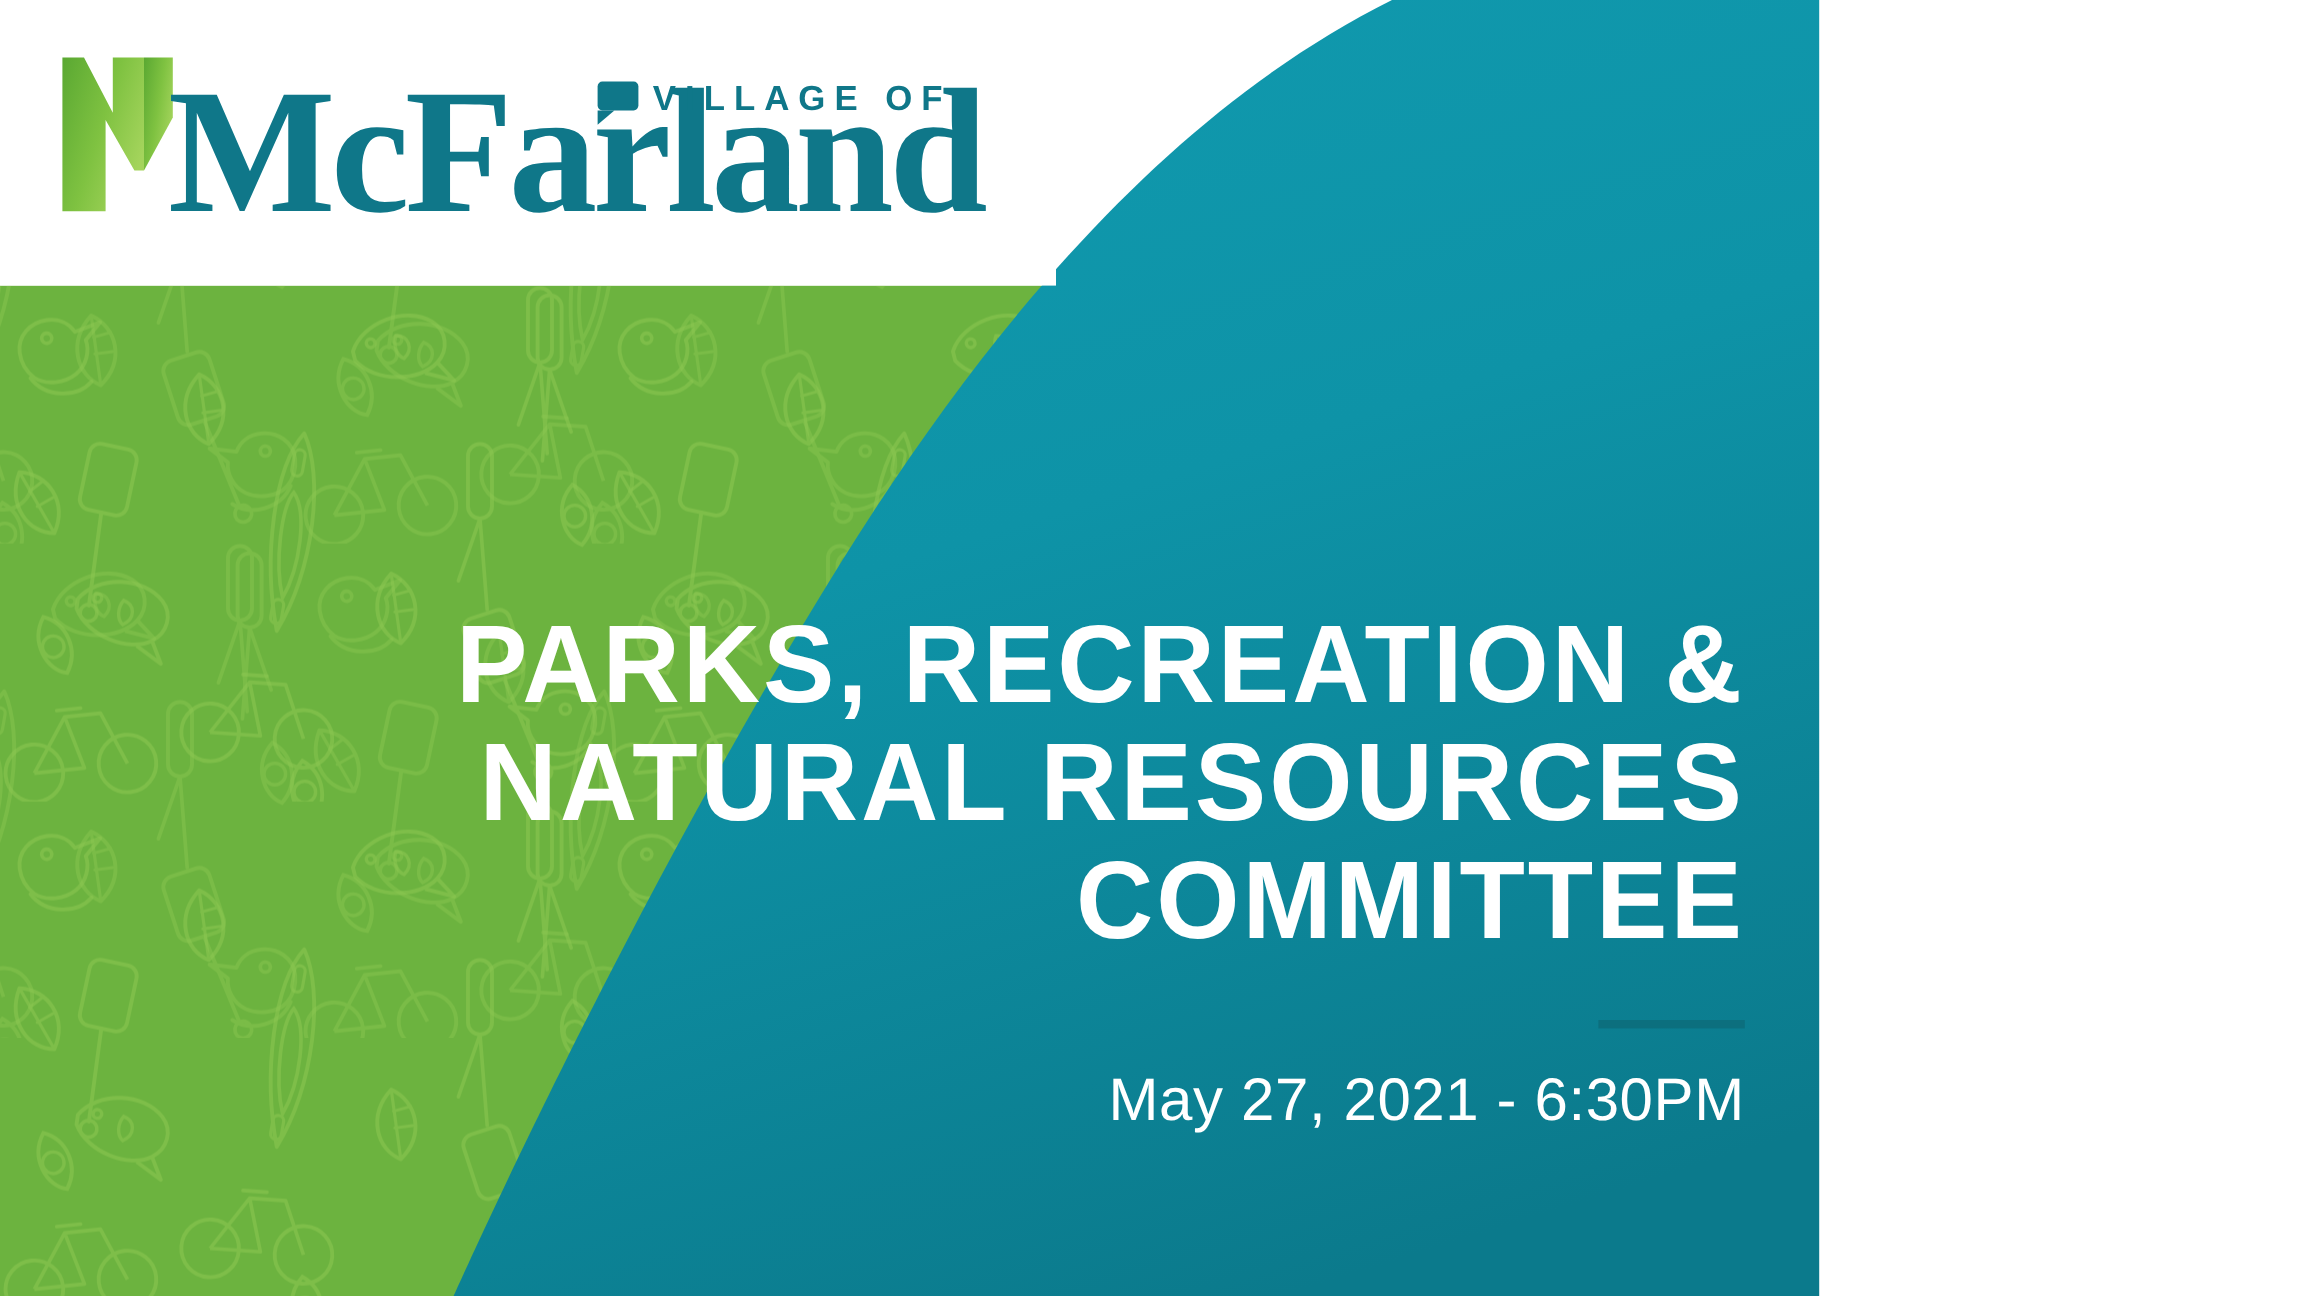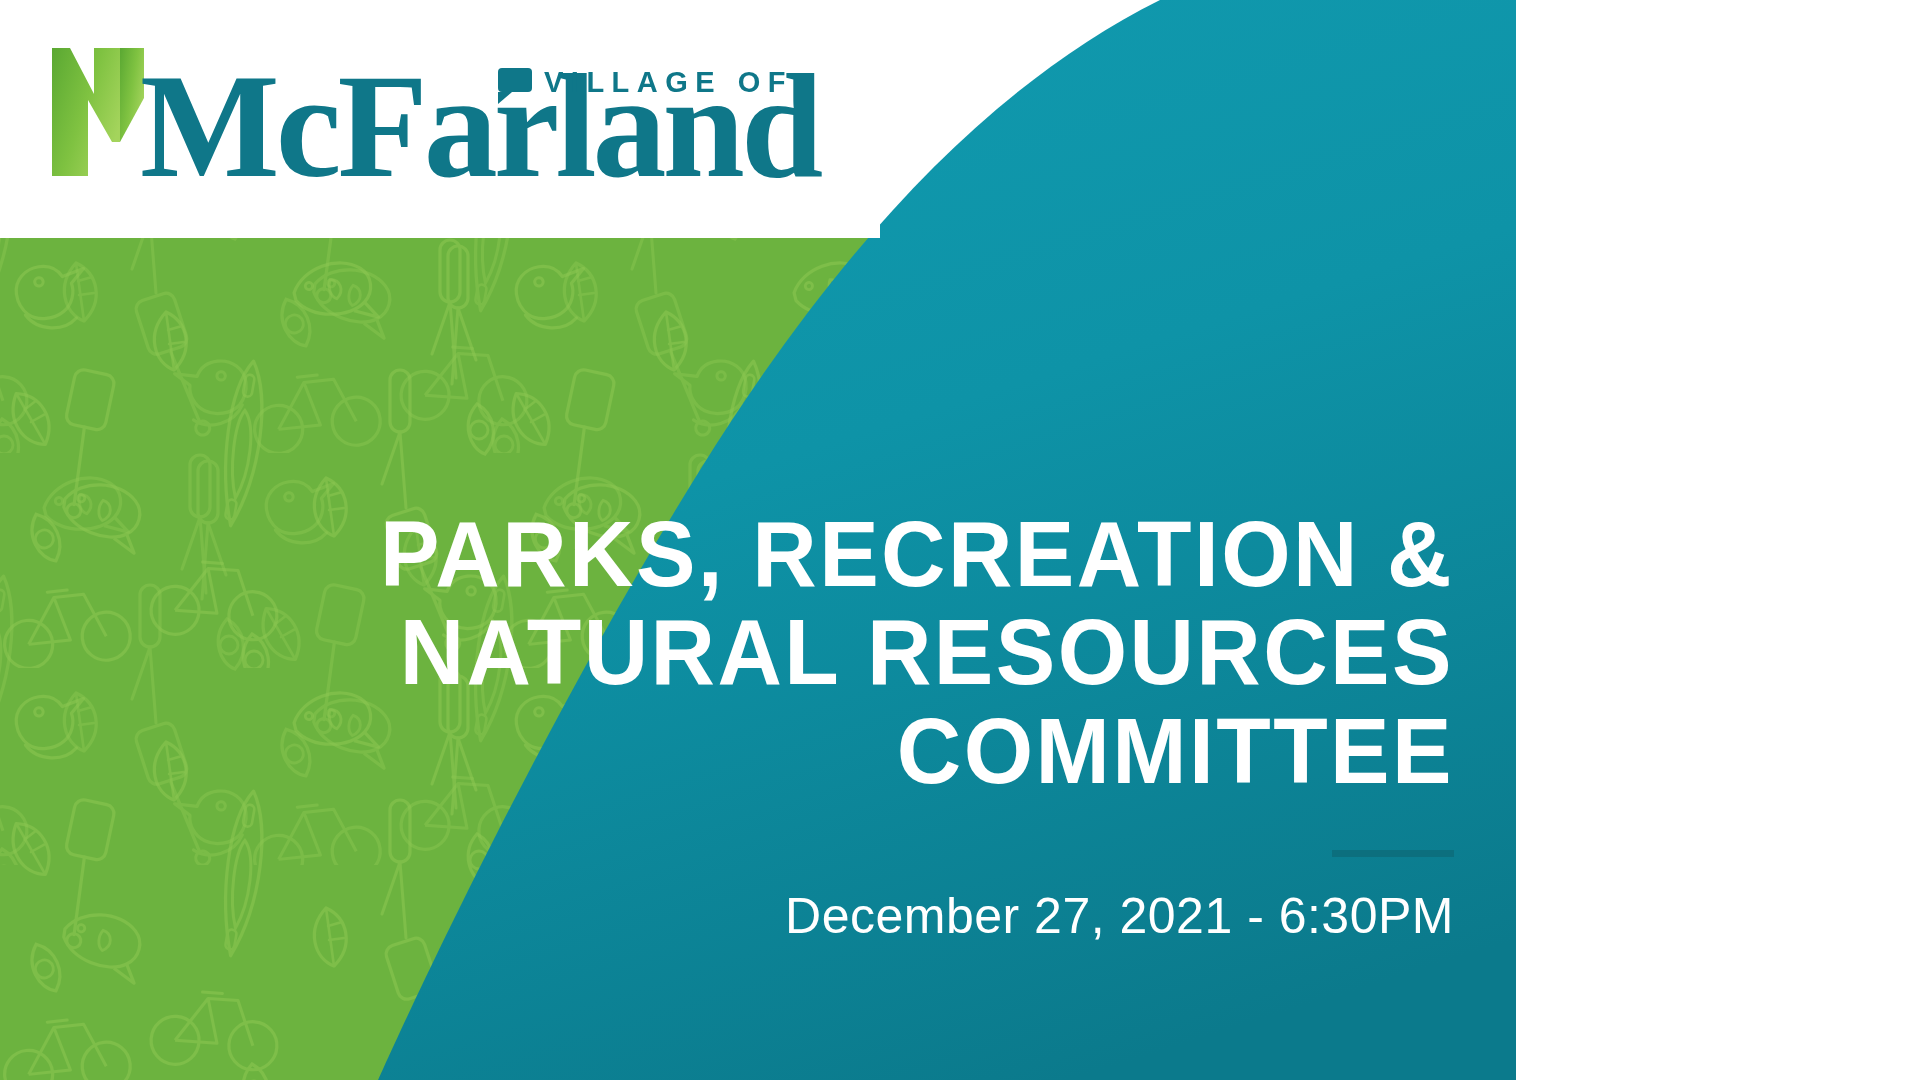--- a/index.html
+++ b/index.html
@@ -237,16 +237,16 @@
     <h1 class="title">
       <span class="title-line">PARKS, RECREATION &amp;</span>
       <span class="title-line">NATURAL RESOURCES</span>
       <span class="title-line">COMMITTEE</span>
     </h1>
 
     <div>
       <span class="rule"></span>
     </div>
 
-    <div class="date">December 27, 2021 - 6:30PM</div>
+    <div class="date">May 27, 2021 - 6:30PM</div>
   </div>
 
 </div>
 
 </body></html>

